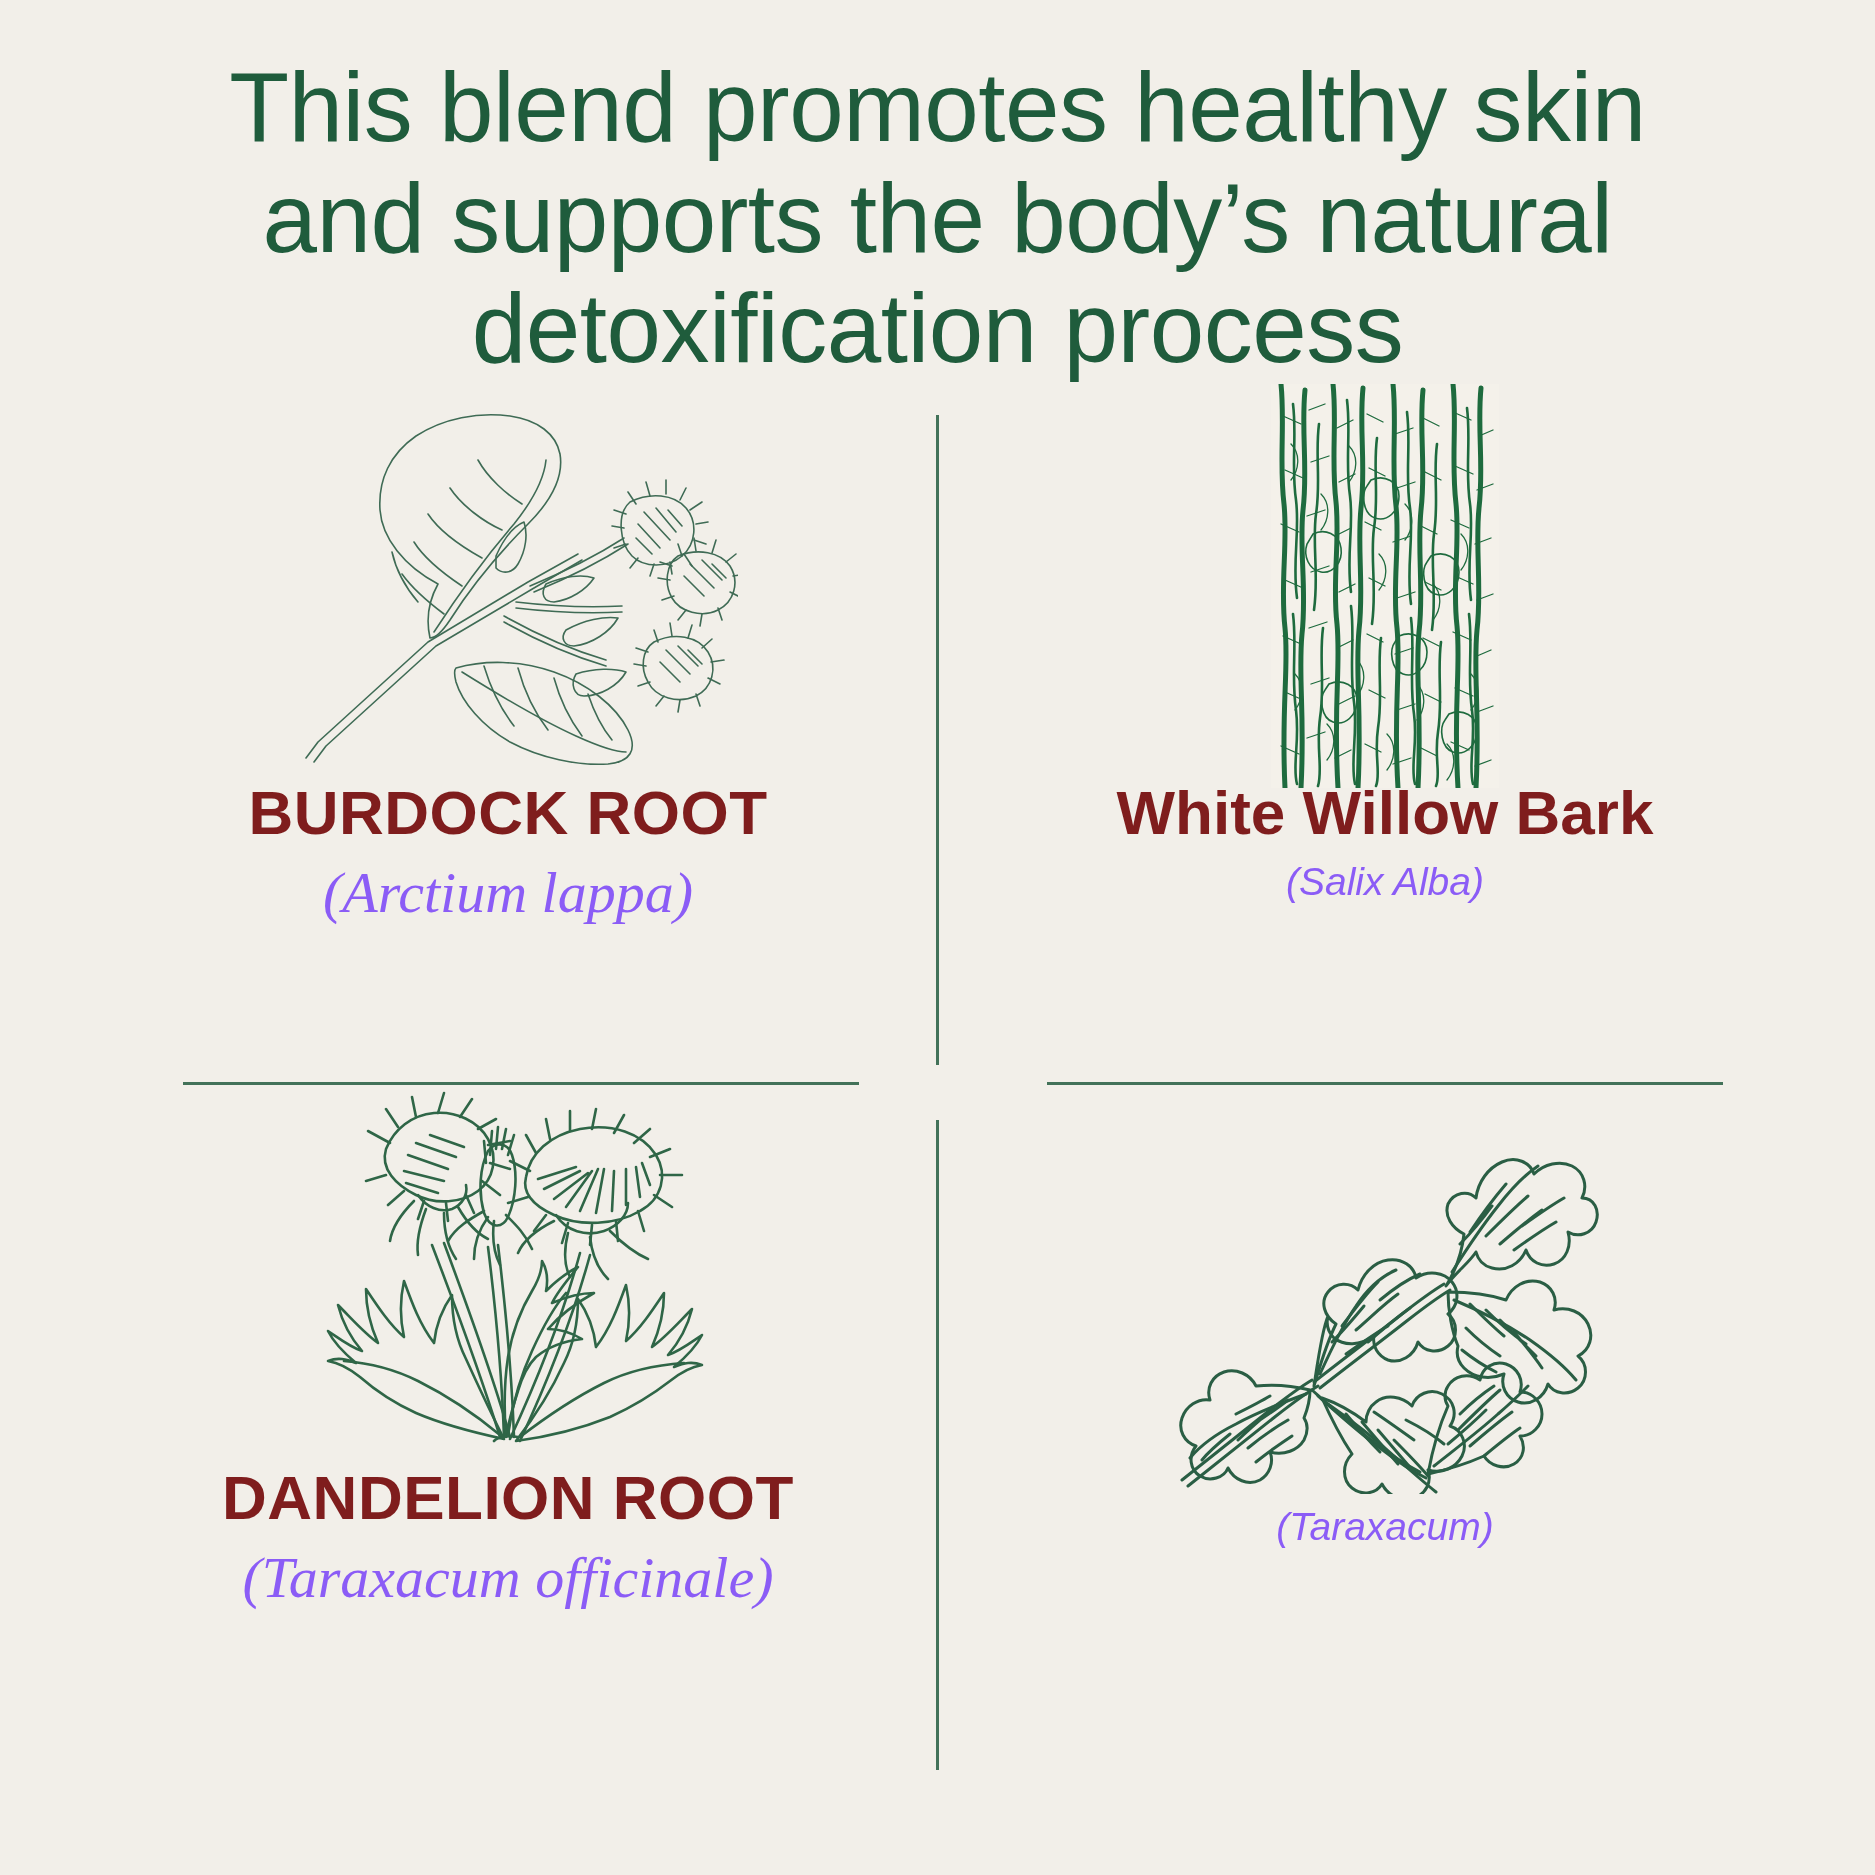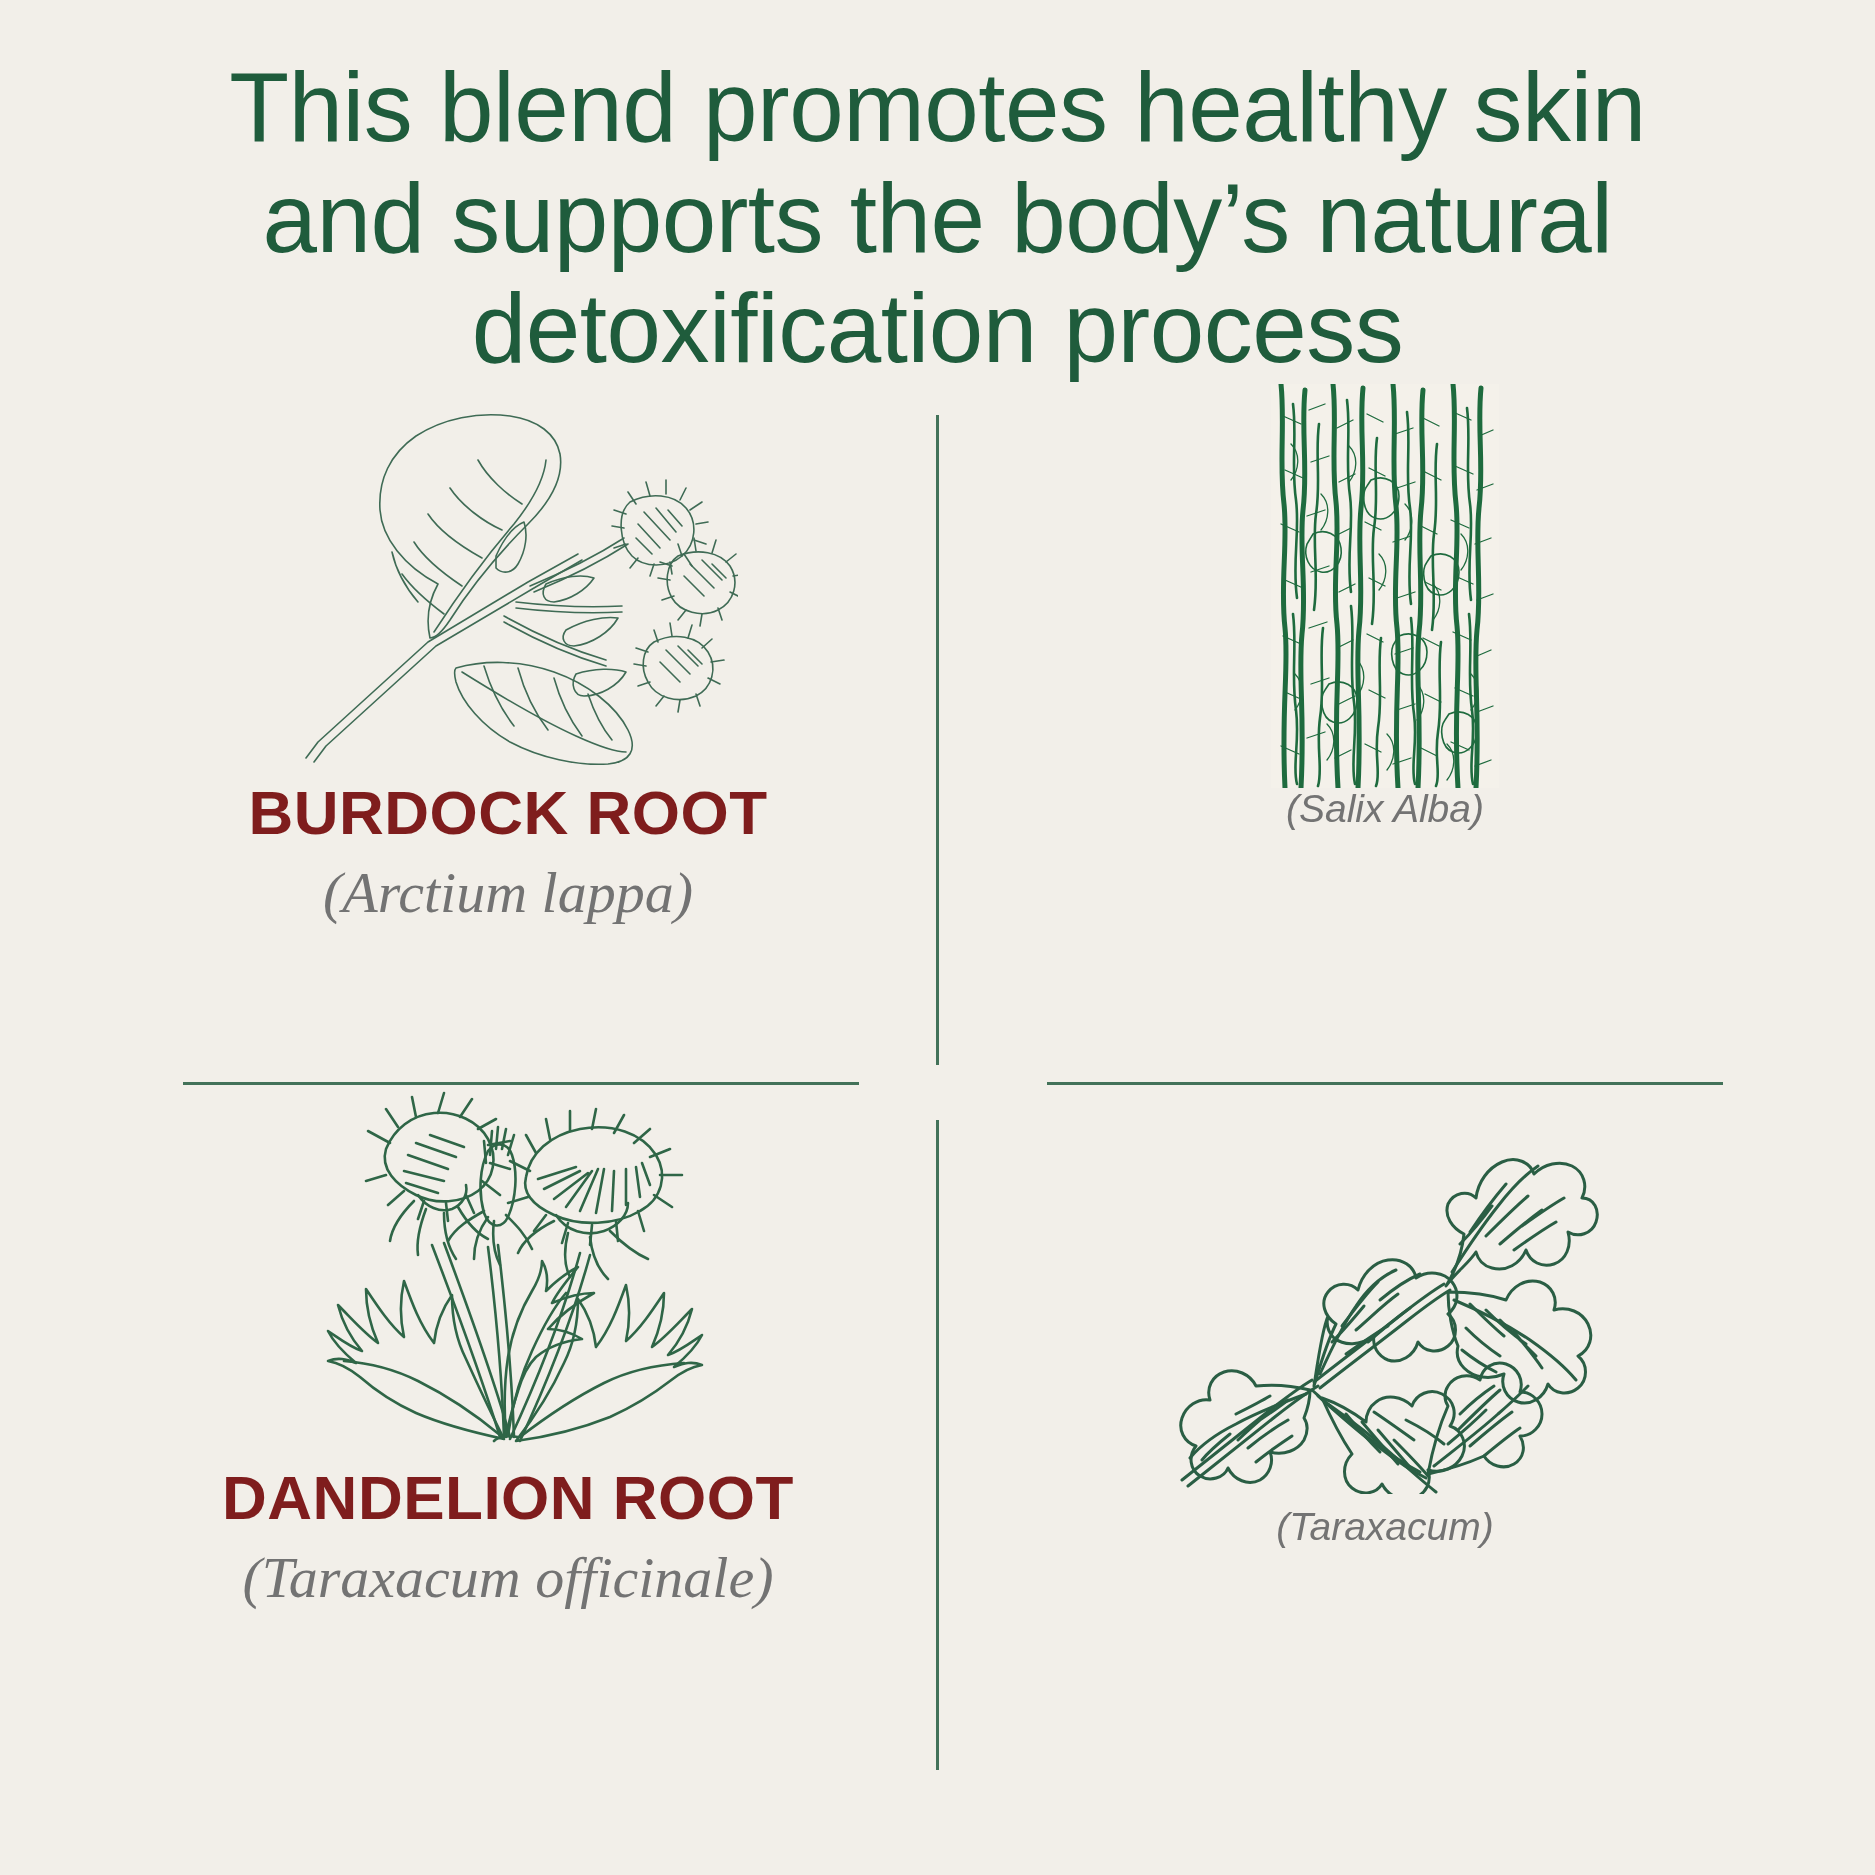--- a/index.html
+++ b/index.html
@@ -76,21 +76,21 @@
     letter-spacing: 0.5px;
     line-height: 1.05;
     text-align: center;
     margin-top: 8px;
     white-space: nowrap;
   }
   .name.titlecase {
     letter-spacing: 0px;
   }
   .latin {
-    color: #737373;
+    color: #8b5cf6;
     font-size: 54px;
     line-height: 1.1;
     text-align: center;
     margin-top: 16px;
     white-space: nowrap;
   }
   .latin.serif {
     font-family: "Liberation Serif", serif;
     font-style: italic;
     font-size: 58px;
@@ -272,20 +272,21 @@
                 <path d="M100 96 C114 90 128 98 128 112 C128 128 116 138 104 134 C92 130 90 110 96 102 Z"></path>
                 <path d="M160 172 C174 166 188 174 188 188 C188 204 176 214 164 210 C152 206 150 186 156 178 Z"></path>
                 <path d="M58 300 C72 294 86 302 86 316 C86 332 74 342 62 338 C50 334 48 314 54 306 Z"></path>
                 <path d="M128 252 C142 246 156 254 156 268 C156 284 144 294 132 290 C120 286 118 266 124 258 Z"></path>
                 <path d="M178 330 C192 324 206 332 206 346 C206 362 194 372 182 368 C170 364 168 344 174 336 Z"></path>
               </g>
             </g>
           </svg>
         </div>
       </div>
+      <div class="name titlecase">White Willow Bark</div>
       <div class="latin sans">(Salix Alba)</div>
     </div>
 
     <div class="cell cell-bl">
       <div class="art">
         <svg width="420" height="372" viewBox="0 0 420 372" fill="none" stroke="#2f6647" stroke-width="2.6" stroke-linecap="round" stroke-linejoin="round">
 
           <path d="M196 356 C200 352 210 350 220 352"></path>
 
           <path d="M202 352 C186 300 160 228 134 160"></path>

